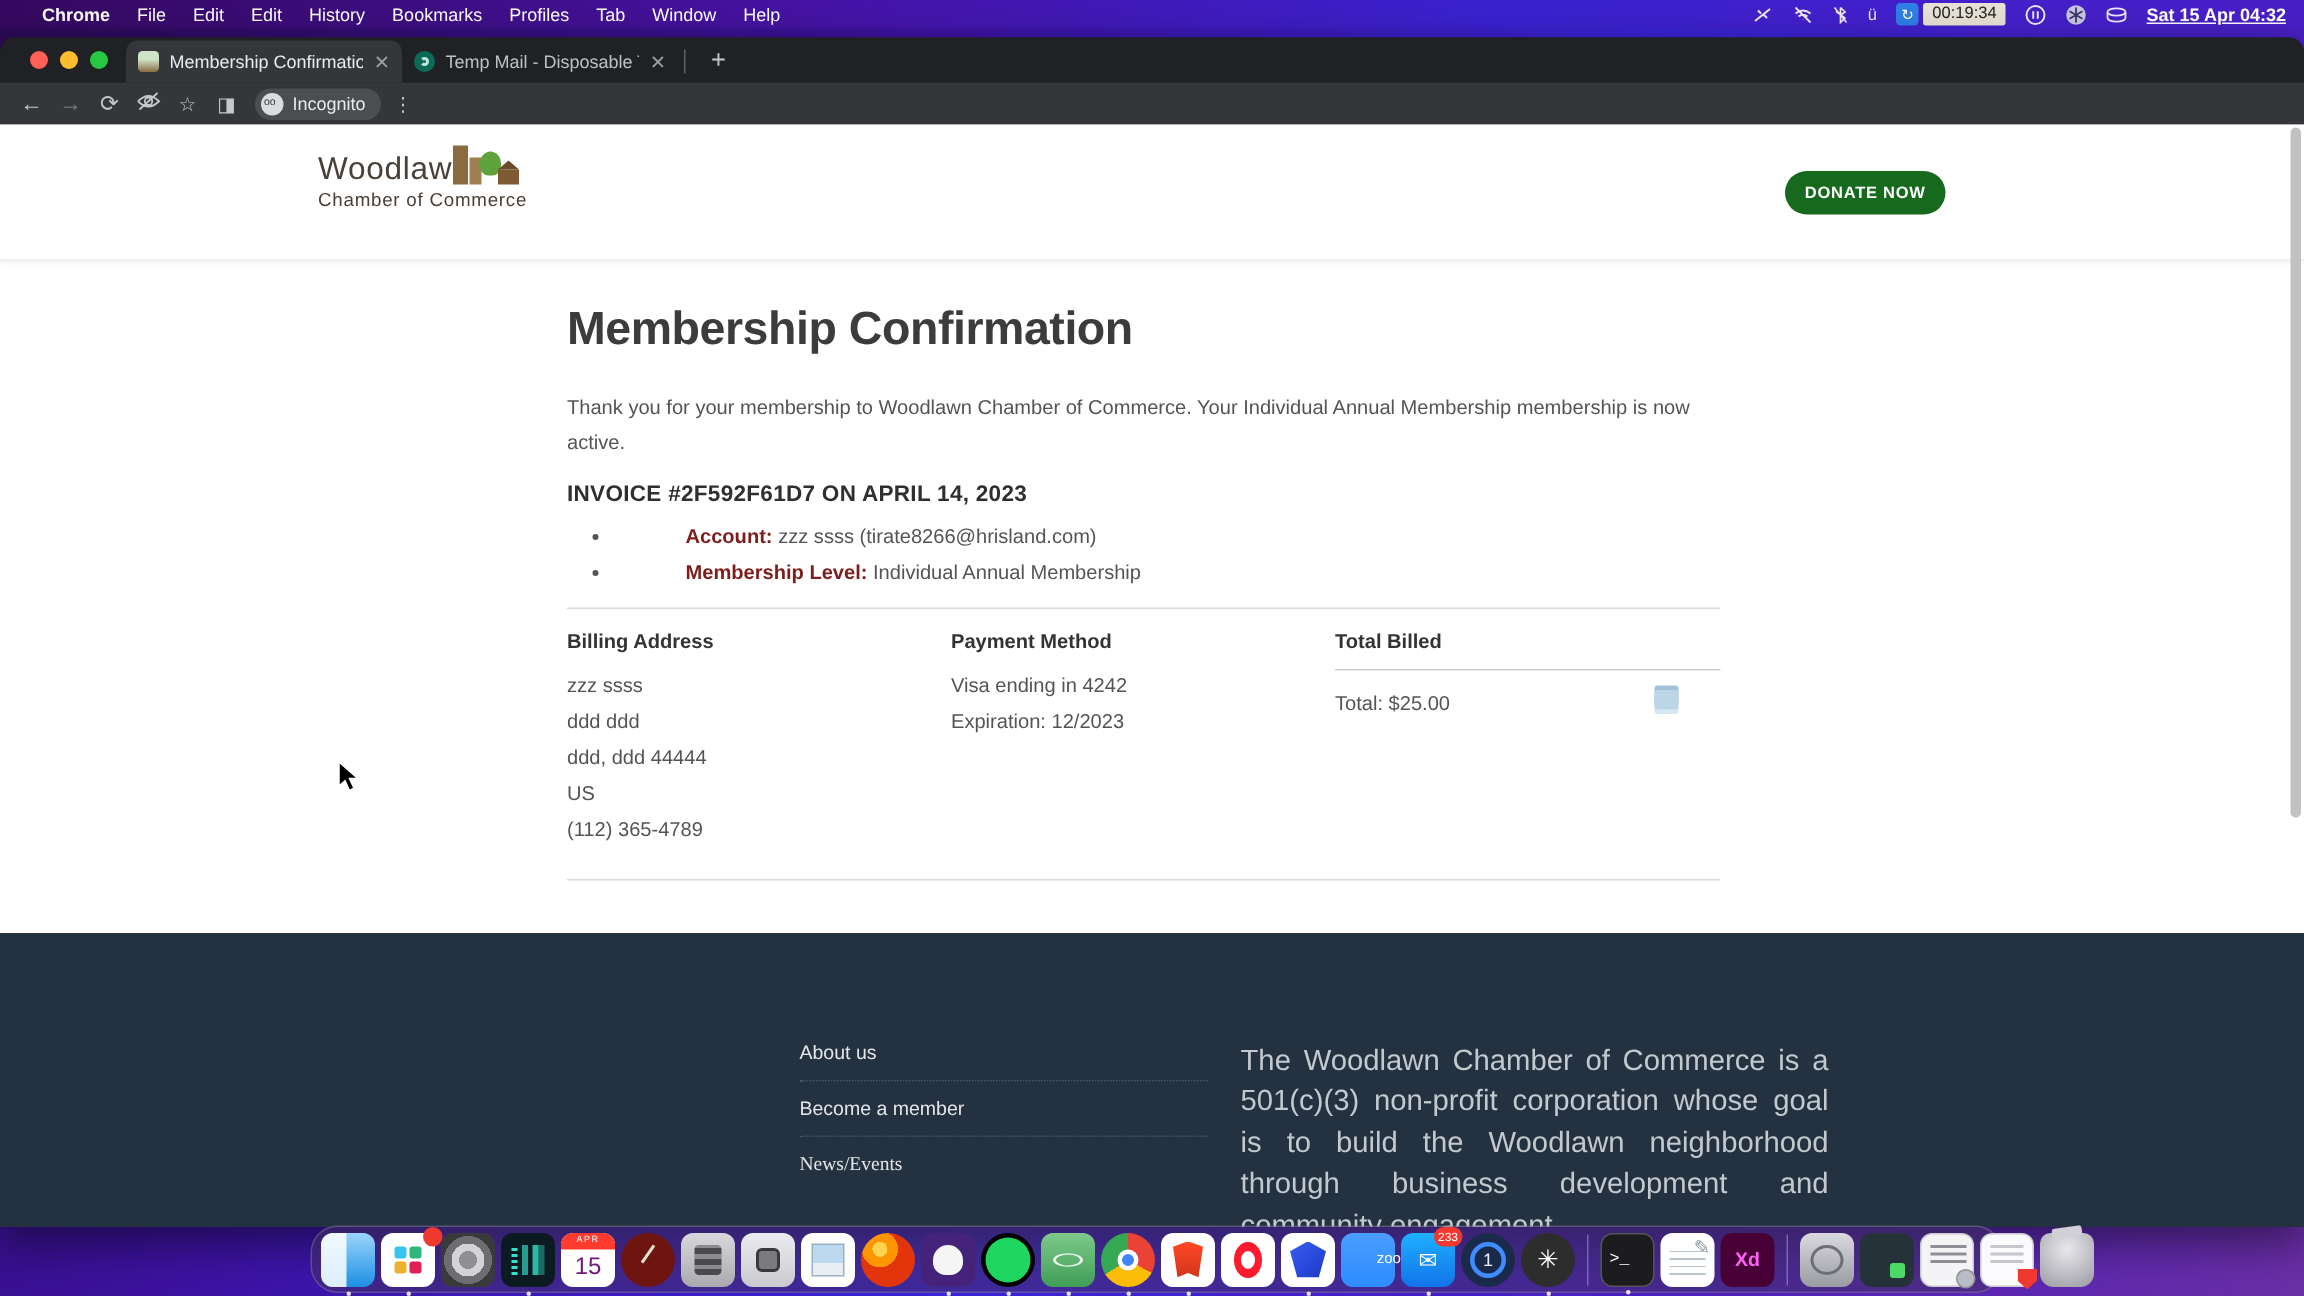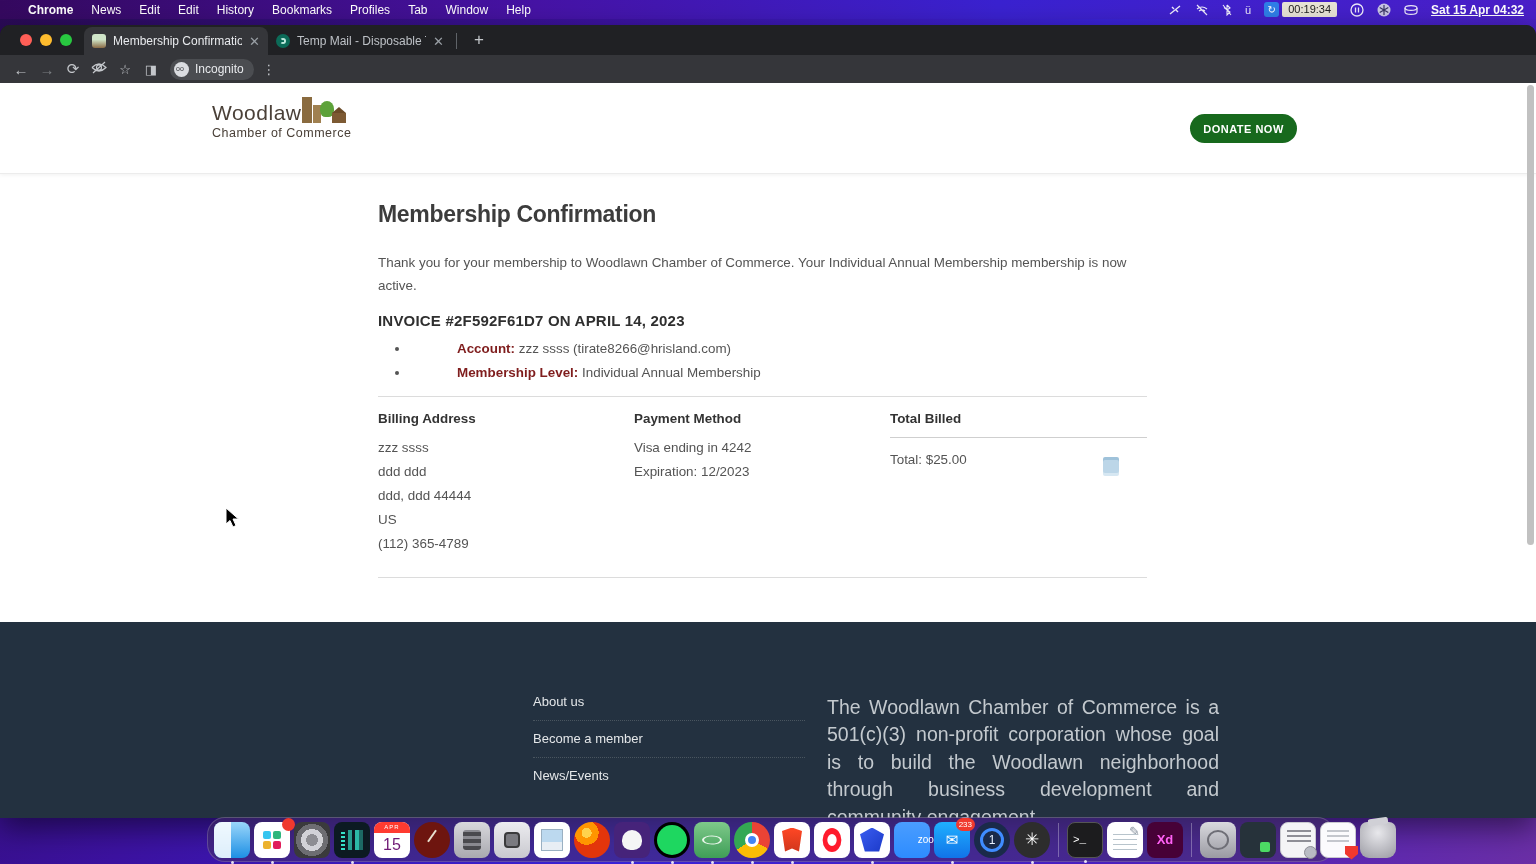--- a/index.html
+++ b/index.html
@@ -67,21 +67,21 @@
   .logo-art { position:absolute; left:88px; top:-8px; width:46px; height:30px; }
   .b1{position:absolute;left:2px;bottom:0;width:10px;height:26px;background:#8a6b3f;}
   .b2{position:absolute;left:13px;bottom:0;width:8px;height:18px;background:#a08050;}
   .tree{position:absolute;left:20px;bottom:6px;width:14px;height:16px;background:#5da23a;border-radius:50% 50% 40% 40%;}
   .house{position:absolute;right:0;bottom:0;width:14px;height:10px;background:#7d5a33;}
   .house::before{content:"";position:absolute;top:-6px;left:0;border-left:7px solid transparent;border-right:7px solid transparent;border-bottom:6px solid #6b4b28;}
   .donate { position:absolute; right:239px; top:31px; width:107px; height:29px; background:#17691d;
     border:none; border-radius:15px; color:#fff; font-size:11px; font-weight:bold; letter-spacing:.5px; }
 
   .content { position:relative; margin-left:378px; width:769px; padding-top:27px; color:#555; }
-  .h1 { font-size:23px; font-weight:600; color:#3c3c3c; letter-spacing:-.3px; margin-bottom:24px; }
+  .h1 { font-size:31px; font-weight:600; color:#3c3c3c; letter-spacing:-.3px; margin-bottom:24px; }
   .para { font-size:13.4px; line-height:1.7; color:#545454; margin-bottom:11px; }
   .inv-h { font-size:15px; font-weight:bold; color:#2f2f2f; margin:14px 0 12px; letter-spacing:.2px; }
   .printbtn { position:absolute; right:28px; top:286px; width:16px; height:13px; background:#bcd6e8;
     border-radius:2px; box-shadow:0 -3px 0 0 #9fc2da, 0 3px 0 0 #d6e7f2; }
   .bullets { margin:0 0 16px 32px; }
   .bullets li { font-size:13.4px; color:#545454; margin-bottom:9px; }
   .bullets b { color:#7f1d1d;margin-left:47px; }
   .rule { border:none; border-top:1px solid #dcdcdc; }
   .cols { display:flex; padding-top:14px; }
   .col { width:256px; }
@@ -91,21 +91,21 @@
   .total-h { border-bottom:1px solid #cfcfcf; padding-bottom:11px; }
   .total-v { margin-top:13px; }
   .rule2 { border:none; border-top:1px solid #dcdcdc; margin-top:17px; }
 
   
   .footer { position:absolute; left:0; right:0; top:539px; height:196px; background:#233140; overflow:hidden; }
   .f-about { position:absolute; left:300px; top:74px; width:212px; font-size:12.6px; color:#d6d9db; line-height:22.5px; }
   .f-quick { position:absolute; left:533px; top:62px; width:272px; }
   .f-qh { font-size:17px; color:#fbfbfb; letter-spacing:1.2px; font-weight:400; margin-bottom:18px; }
   .f-link { font-size:13px; color:#e4e7e9; padding:10px 0 11px; border-bottom:1px dotted #49555f; }
-  .f-link:last-child { border-bottom:none; }
+  .f-link:last-child { border-bottom:none;font-family:Liberation Serif, serif; }
   .f-mission { position:absolute; left:827px; top:72px; width:392px; font-size:19.5px; color:#c3c9ce;
     line-height:27.4px; text-align:justify; }
 
   .scrollthumb { position:absolute; right:2px; top:2px; width:7px; height:460px; background:#c1c1c1; border-radius:4px; }
 
   
   .dock { position:absolute; left:207px; bottom:2px; width:1128px; height:45px;
     background:rgba(68,48,104,.55); border:1px solid rgba(255,255,255,.18); border-radius:18px;
     display:flex; align-items:center; padding:0 6px; gap:4px; }
   .di { position:relative; width:36px; height:36px; border-radius:8px; flex:none; }
@@ -151,21 +151,21 @@
   .cursor { position:absolute; left:225px; top:507px; z-index:50; }
 </style>
 </head>
 <body>
 
 <div class="screen">
 
   <div class="menubar">
     <span class="apple"></span>
     <span class="mitem appname">Chrome</span>
-    <span class="mitem">News</span>
+    <span class="mitem">File</span>
     <span class="mitem">Edit</span>
     <span class="mitem">Edit</span>
     <span class="mitem">History</span>
     <span class="mitem">Bookmarks</span>
     <span class="mitem">Profiles</span>
     <span class="mitem">Tab</span>
     <span class="mitem">Window</span>
     <span class="mitem">Help</span>
     <span class="mb-right">
       <span class="mb-ic">

